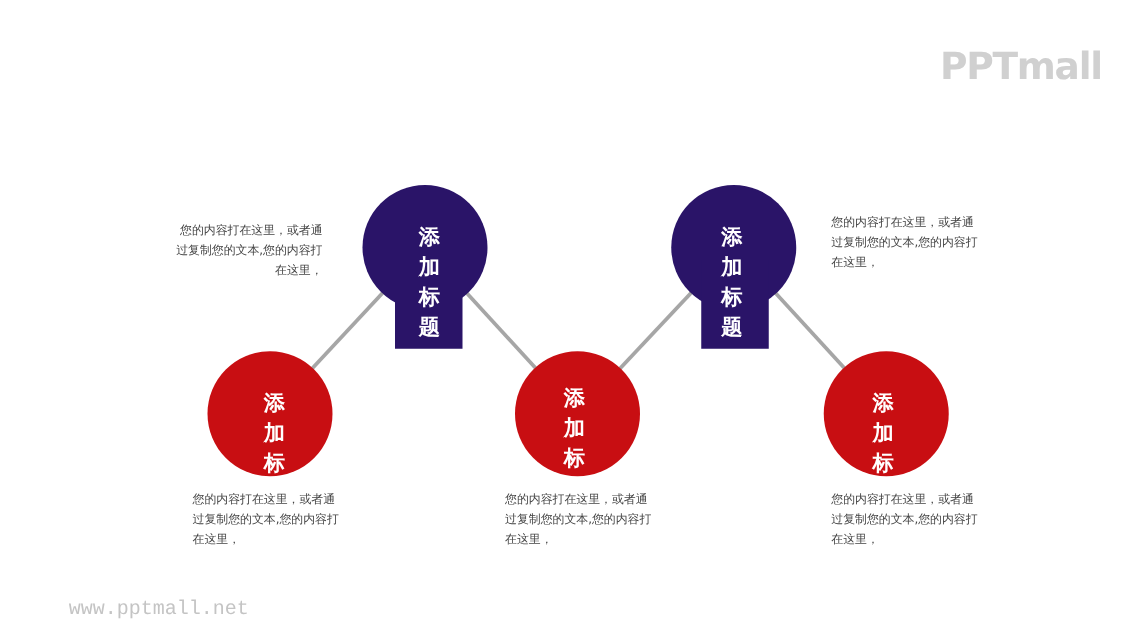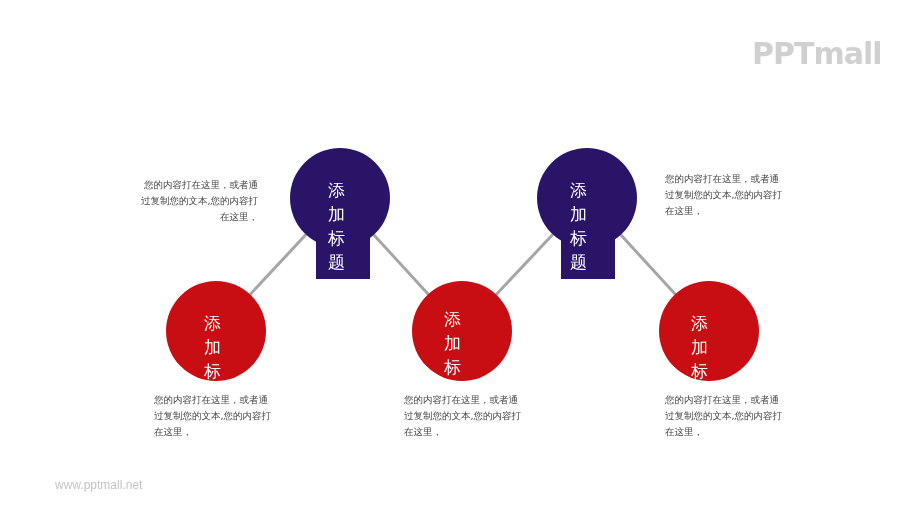--- a/index.html
+++ b/index.html
@@ -8,36 +8,36 @@
       background: #ffffff;
       font-family: "DejaVu Sans", "Liberation Sans", sans-serif;
     }
     .logo {
       position: absolute; left: 752px; top: 36px;
       font-family: "DejaVu Sans", sans-serif;
       font-size: 30px; color: #d0d0d0; letter-spacing: -1px; font-weight: bold;
     }
     .footer-url {
       position: absolute; left: 55px; top: 478px;
-      font-family: Liberation Sans, sans-serif;
-      font-size: 12px; color: #c4c4c4;
+      font-family: Liberation Mono, monospace;
+      font-size: 16px; color: #c4c4c4;
     }
     svg.connectors { position: absolute; left: 0; top: 0; }
     .node { position: absolute; }
     .circle {
       position: absolute; width: 100px; height: 100px; border-radius: 50%;
     }
     .navy .circle { background: #2a1468; }
     .red .circle { background: #c80e12; }
     .tab {
       position: absolute; width: 54px; background: #2a1468;
     }
     .node-title {
-      position: absolute; color: #ffffff; font-weight: normal;
-      font-size: 17px; line-height: 24px; width: 24px; text-align: left;
+      position: absolute; color: #ffffff; font-weight: bold;
+      font-size: 17px; line-height: 24px; width: 24px; text-align: right;
       word-break: break-all;
     }
     .desc {
       position: absolute; font-size: 9.5px; line-height: 16px; color: #444444;
       width: 122px;
     }
     .desc.right { text-align: right; }
   </style>
 </head>
 <body>

